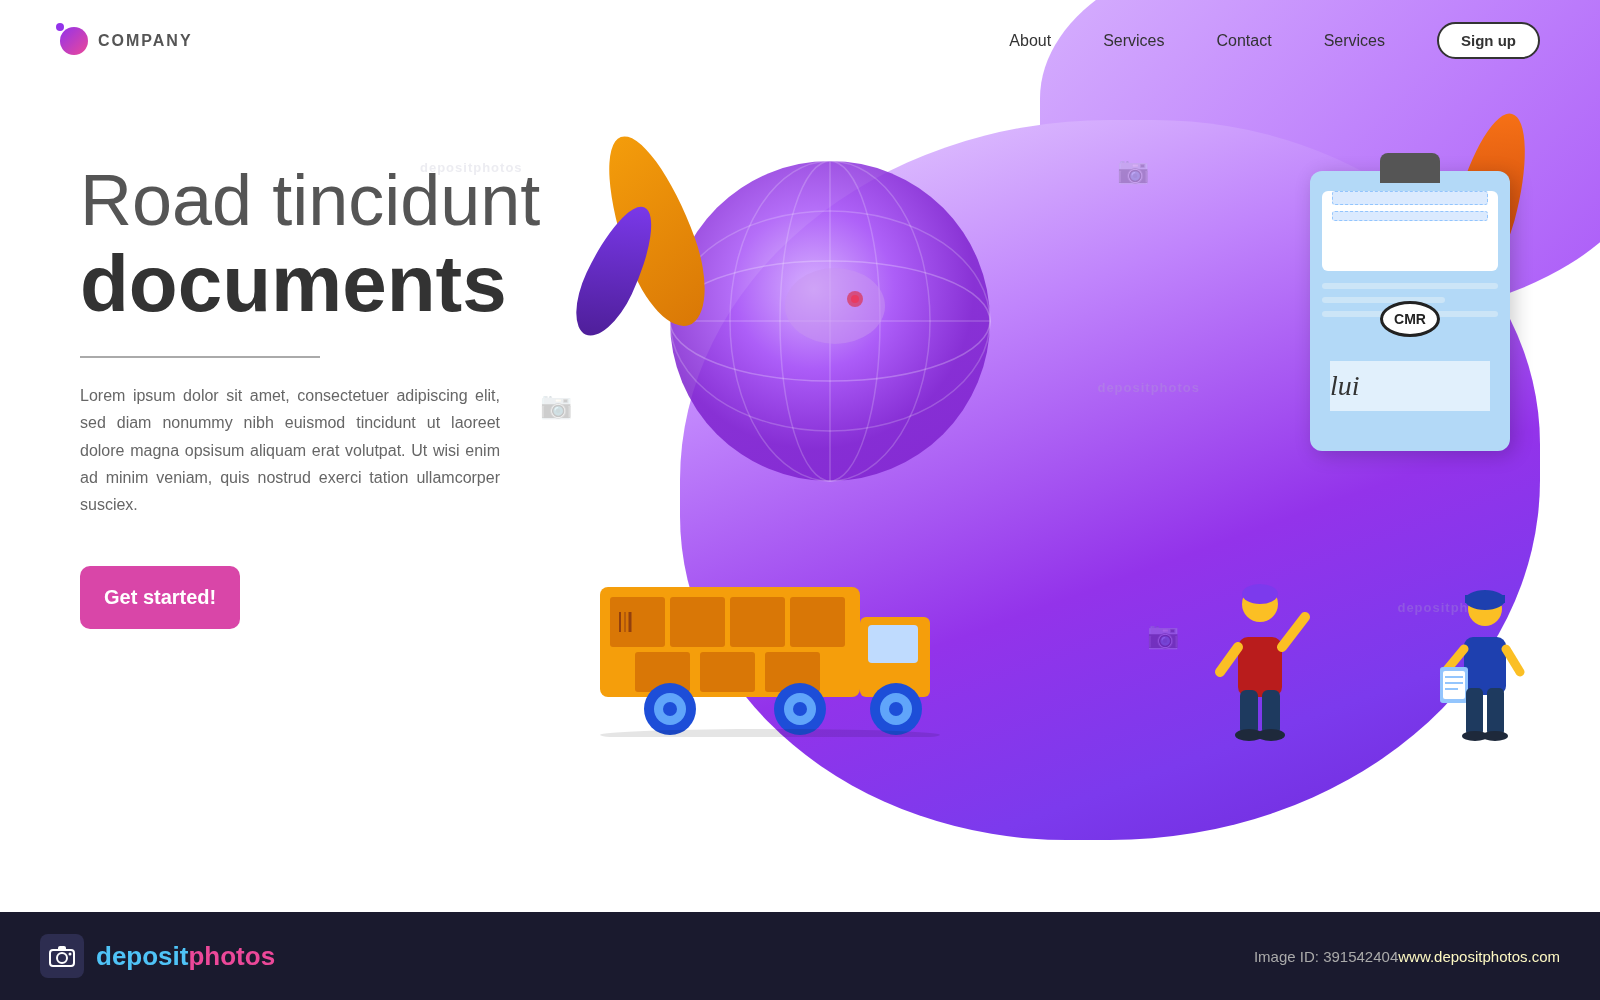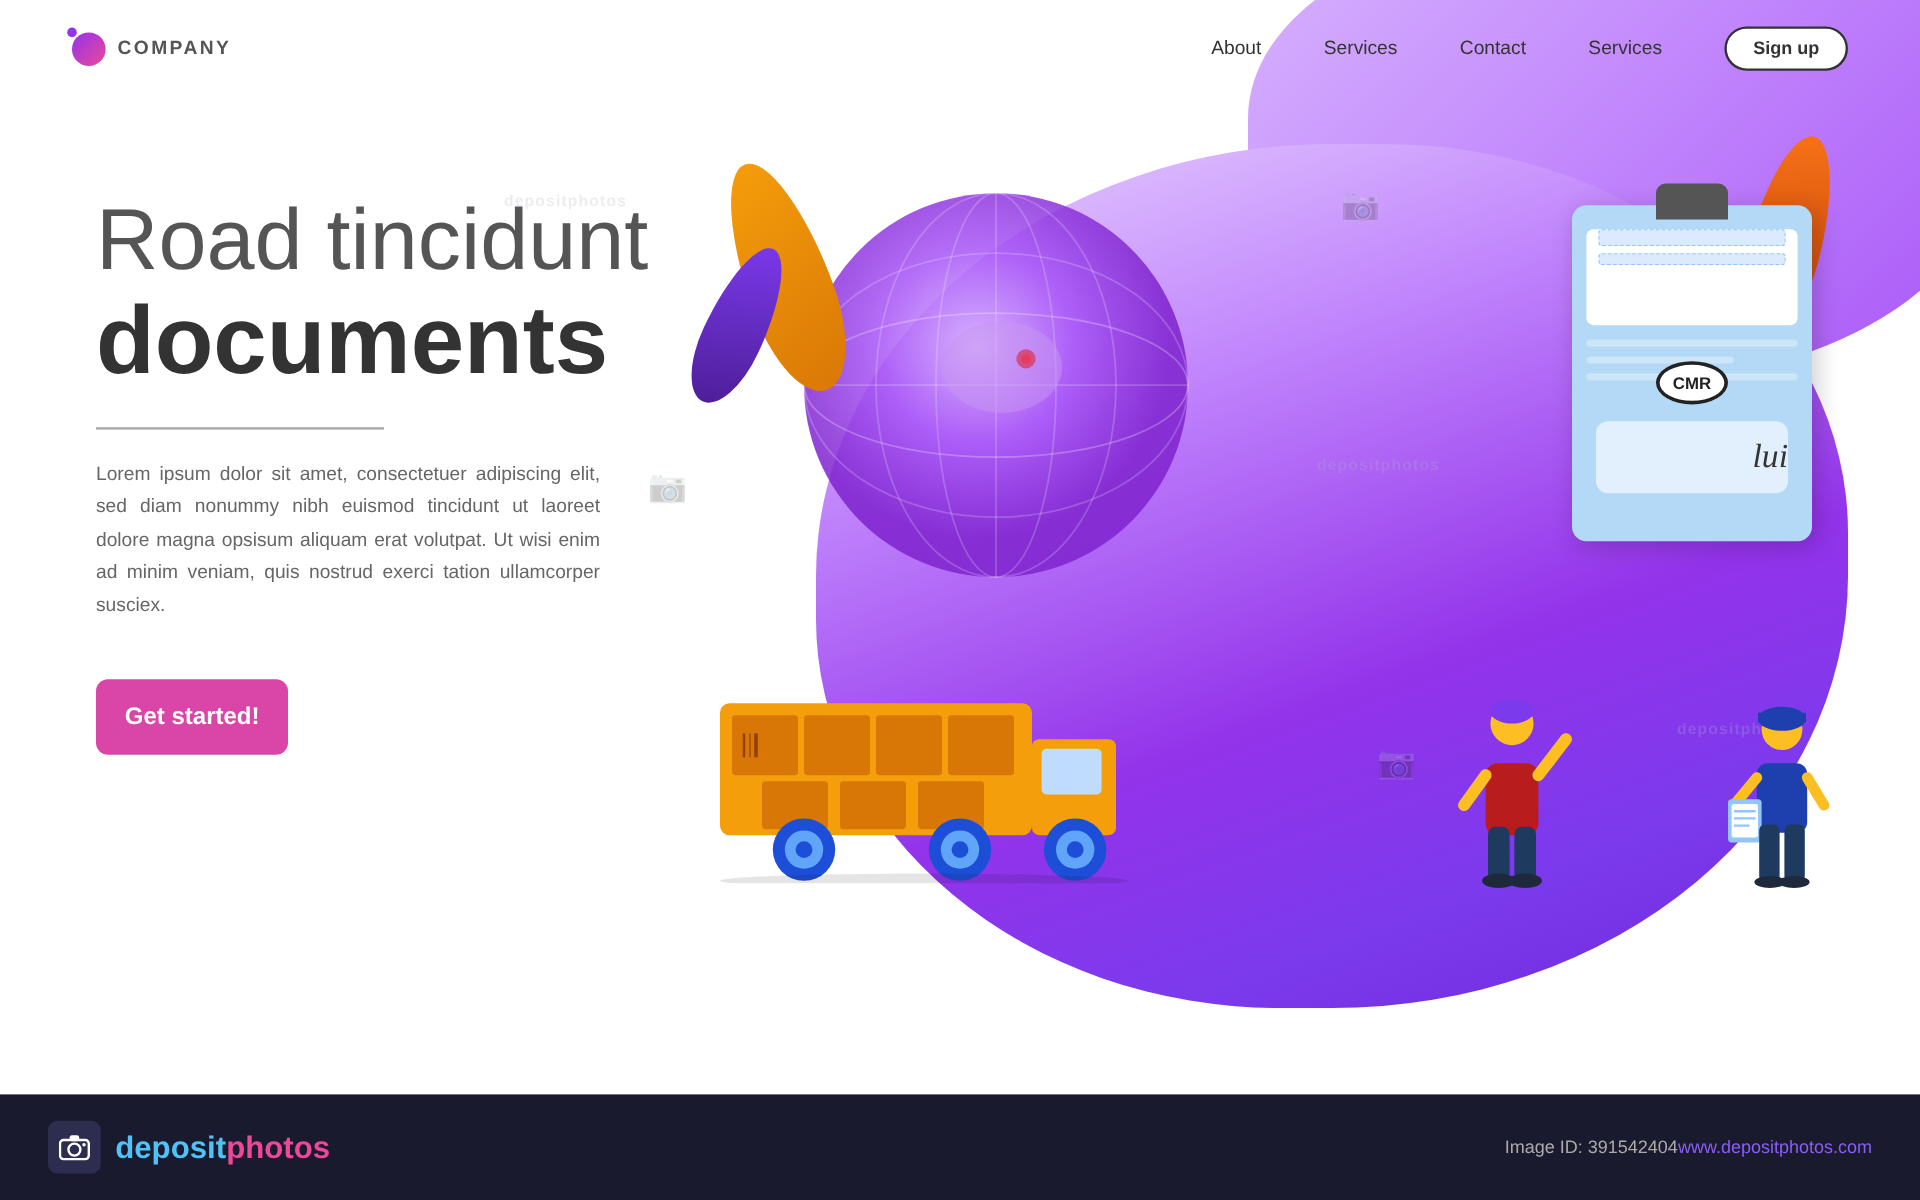--- a/index.html
+++ b/index.html
@@ -271,26 +271,26 @@
       font-weight: 700;
       color: #222;
       background: white;
     }
 
     .signature-area {
       position: absolute;
       bottom: 40px;
       left: 20px;
       right: 20px;
-      height: 60px;
+      height: 50px;
       background: rgba(255,255,255,0.6);
-      border-radius: 10px;
-      display: flex;
-      align-items: center;
-      justify-content: flex-end;
+      border-radius: 0;
+      display: flex;
+      align-items: center;
+      justify-content: flex-start;
       font-size: 22px;
       font-family: 'Georgia', cursive;
       color: #333;
       font-style: italic;
     }
 
     
     .truck-container {
       position: absolute;
       bottom: 60px;
@@ -361,21 +361,21 @@
       display: flex;
       align-items: center;
     }
 
     .image-id {
       color: #aaa;
       font-size: 15px;
     }
 
     .website {
-      color: #8b5cf6;
+      color: #fef9c3;
       font-size: 15px;
     }
 
     
     .watermark {
       position: absolute;
       color: rgba(180,180,200,0.25);
       font-size: 13px;
       font-weight: 600;
       letter-spacing: 1px;

